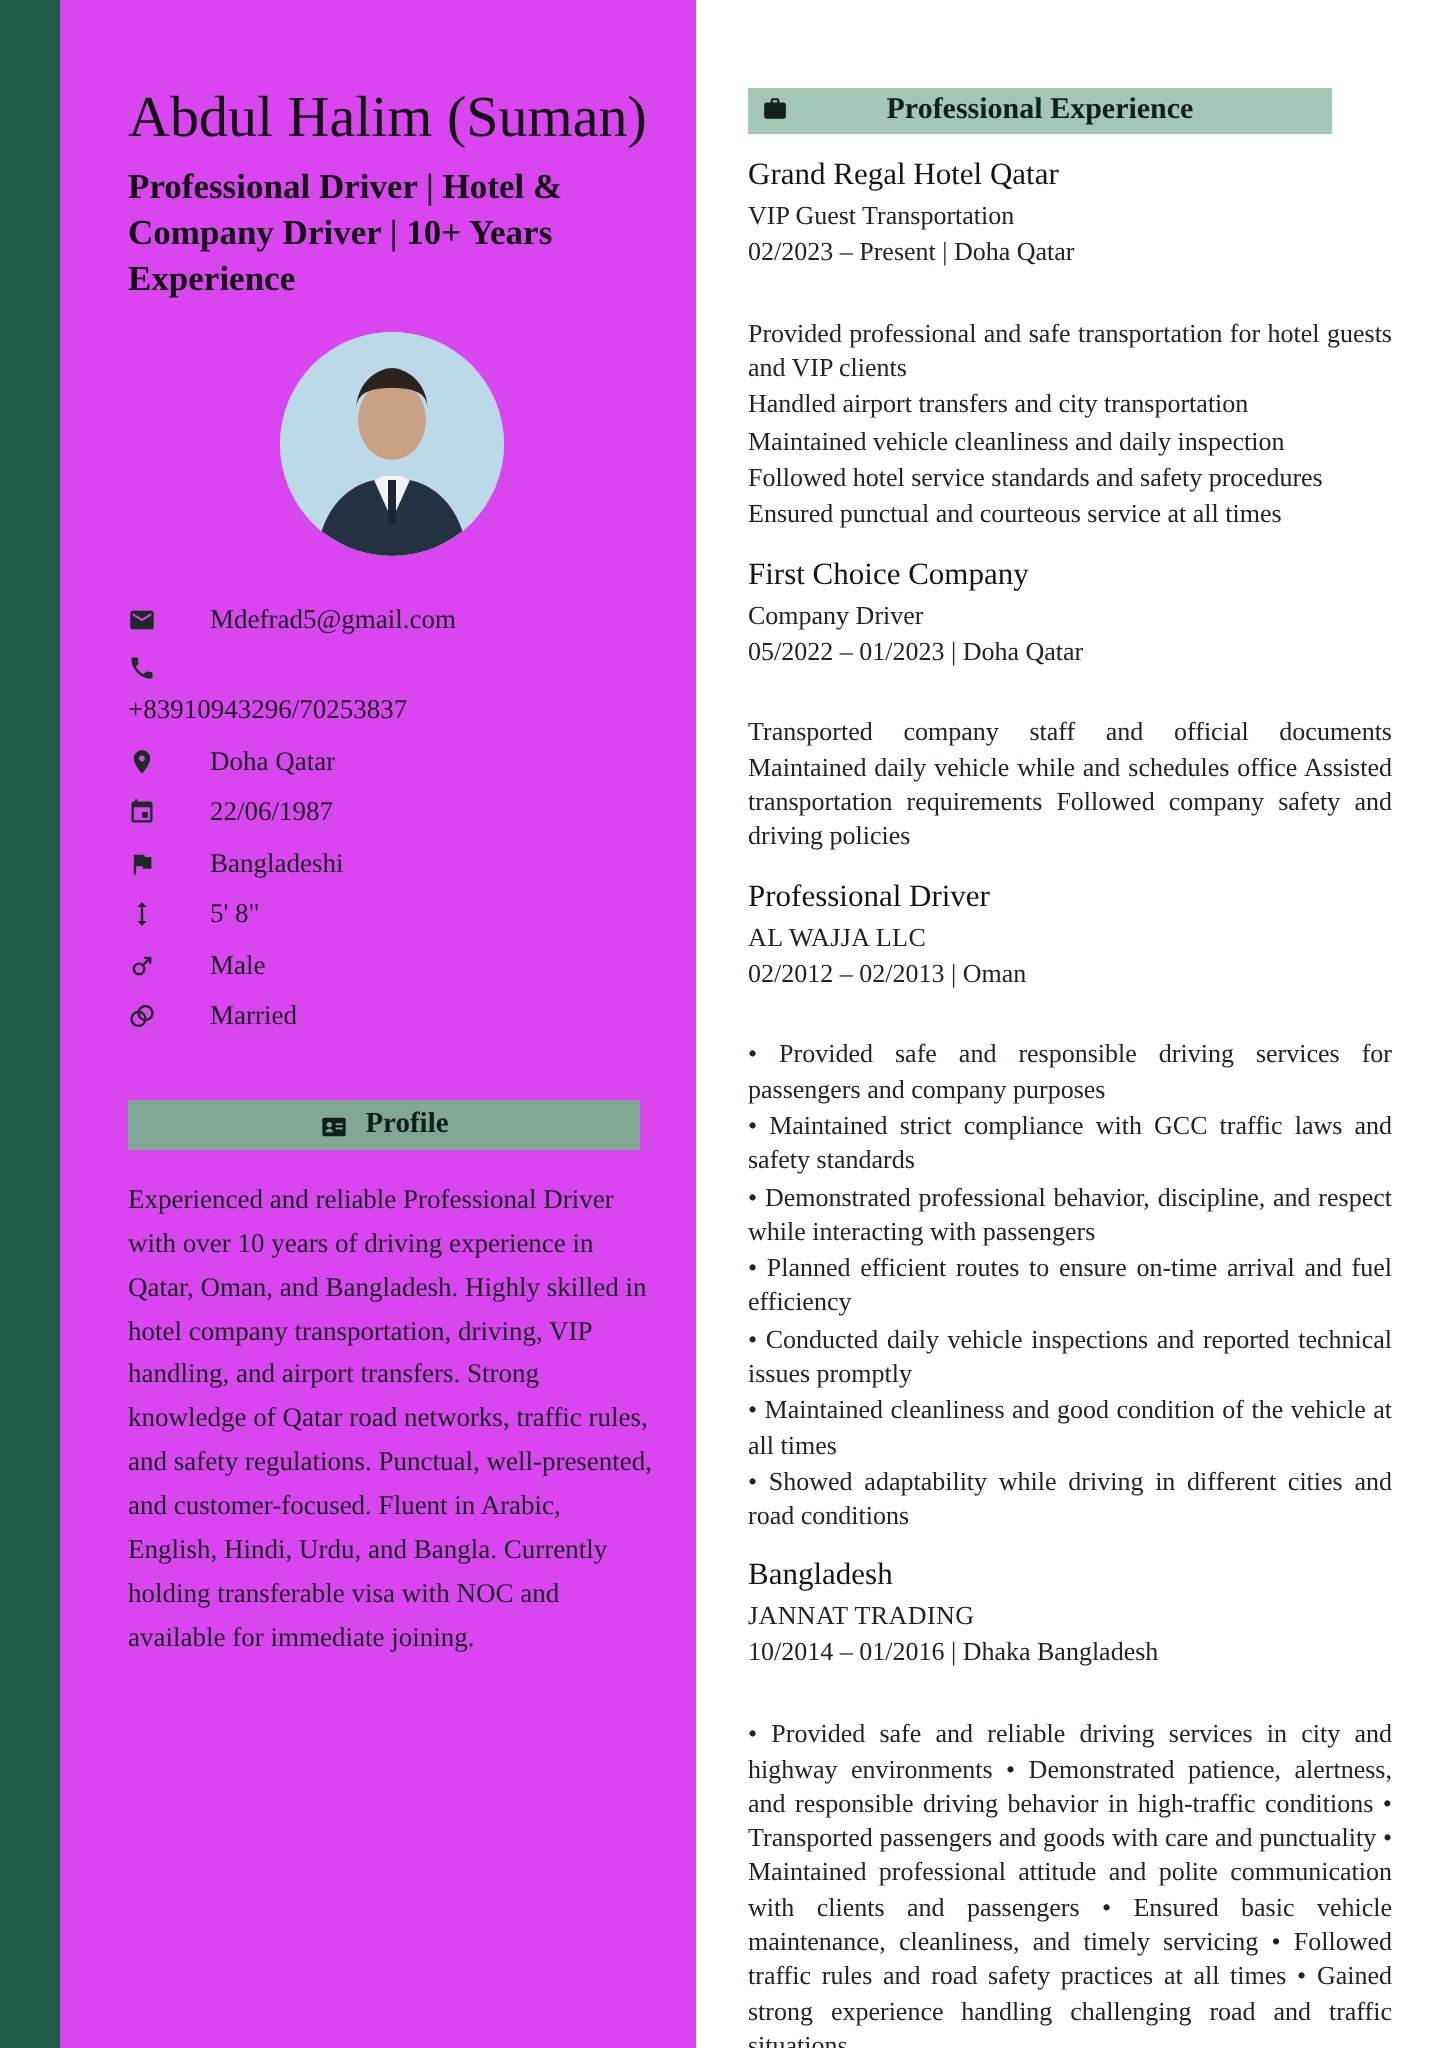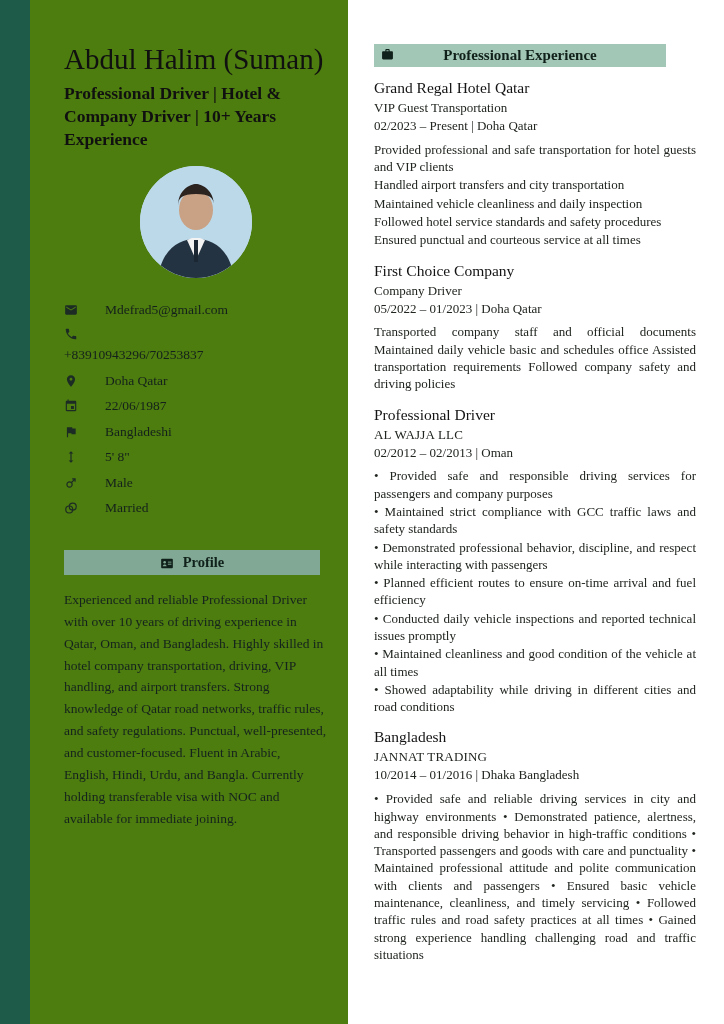--- a/index.html
+++ b/index.html
@@ -9,21 +9,21 @@
     margin: 0 auto;
     display: flex;
     background: #ffffff;
     font-family: "Liberation Serif", serif;
     color: #1f1f1f;
     overflow: hidden;
   }
   .accent-strip { flex: 0 0 30px; background: #1e5b49; }
   .sidebar {
     flex: 0 0 318px;
-    background: #4d7c0f;
+    background: #d946ef;
     padding: 42px 20px 0 34px;
   }
   .name {
     font-size: 29px; line-height: 1.18; font-weight: 400;
     color: #101010; margin: 0 0 6px 0;
   }
   .side-title {
     font-size: 17.5px; line-height: 1.32; color: #101010;
     margin-bottom: 14px;
     font-weight: bold;
@@ -56,21 +56,21 @@
     background: #a3c7b6;
     text-align: center; font-weight: bold; font-size: 15px; color: #10201a;
     padding: 3px 20px; margin: 0 30px 12px 0;
     position: relative;
   }
   .section-bar .icon { position: absolute; left: 7px; top: 4px; }
   .section-bar .icon svg { width: 13px; height: 13px; }
   .job { margin-bottom: 13px; }
   .job h2 { font-size: 15.5px; font-weight: normal; margin: 0 0 2px 0; color: #141414; }
   .job .meta { font-size: 13px; line-height: 1.38; color: #20251f; }
-  .job .desc { font-size: 13px; line-height: 1.33; margin-top: 6px; text-align: justify; color: #20251f; }
+  .job .desc { font-size: 13px; line-height: 1.33; margin-top: 23px; text-align: justify; color: #20251f; }
   .job .desc .dline { margin-bottom: 1px; }
   .subcaps { letter-spacing: 0.2px; }
 </style>
 </head>
 <body>
 
 <div class="page">
 
   <div class="accent-strip"></div>
 
@@ -196,21 +196,21 @@
         <div class="dline">Followed hotel service standards and safety procedures</div>
         <div class="dline">Ensured punctual and courteous service at all times</div>
       </div>
     </section>
 
     <section class="job">
       <h2>First Choice Company</h2>
       <div class="meta">Company Driver</div>
       <div class="meta">05/2022 – 01/2023 | Doha Qatar</div>
       <div class="desc">
-        <div class="dline">Transported company staff and official documents Maintained daily vehicle basic and schedules office Assisted transportation requirements Followed company safety and driving policies</div>
+        <div class="dline">Transported company staff and official documents Maintained daily vehicle while and schedules office Assisted transportation requirements Followed company safety and driving policies</div>
       </div>
     </section>
 
     <section class="job">
       <h2>Professional Driver</h2>
       <div class="meta subcaps">AL WAJJA LLC</div>
       <div class="meta">02/2012 – 02/2013 | Oman</div>
       <div class="desc">
         <div class="dline">• Provided safe and responsible driving services for passengers and company purposes</div>
         <div class="dline">• Maintained strict compliance with GCC traffic laws and safety standards</div>

